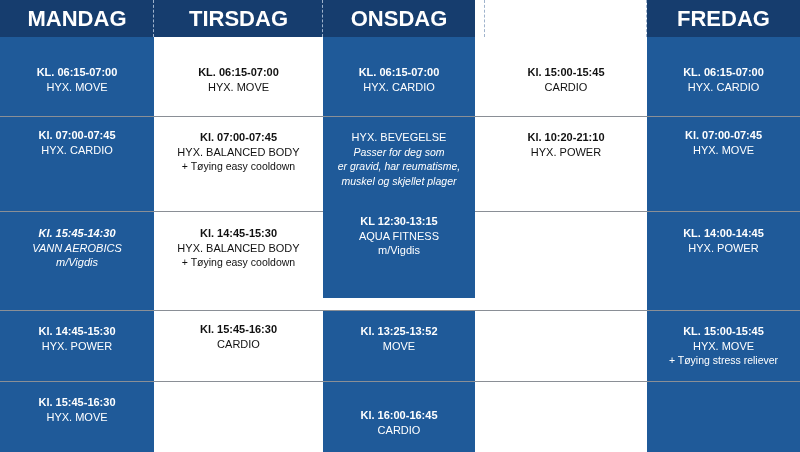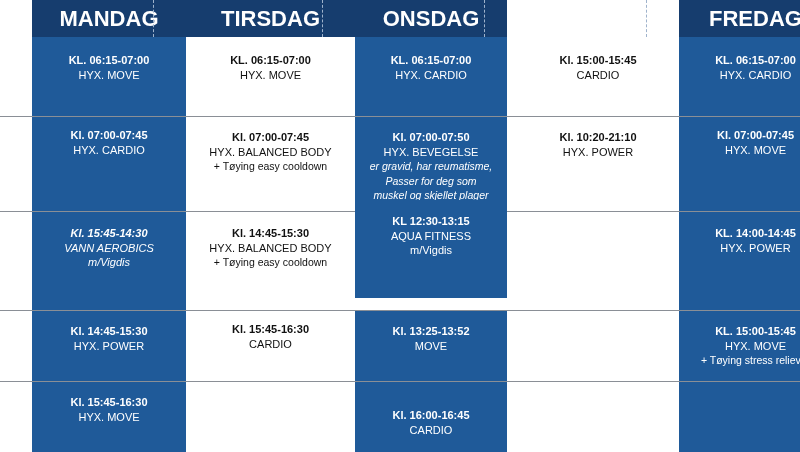--- a/index.html
+++ b/index.html
@@ -1,21 +1,21 @@
 <!DOCTYPE html>
 <html><head>
 <meta charset="utf-8">
 <style>
   html, body { margin:0; padding:0; }
   body { width:800px; height:452px; overflow:hidden; background:#ffffff; font-family:"Liberation Sans", sans-serif; }
   .grid { position:relative; width:800px; height:452px; }
-  .col { position:absolute; top:0; height:452px;margin-left:32px; }
+  .col { position:absolute; top:0; height:452px; }
   .head { position:absolute; left:0; right:0; top:0; height:37px; background:#163d6e; color:#fff;
           font-weight:bold; font-size:22px; text-align:center; line-height:38px; letter-spacing:0px; }
-  .cell { position:absolute; left:0; right:0; text-align:center; box-sizing:border-box; padding-top:16px; font-size:11px; line-height:14.5px; }
+  .cell { position:absolute; left:0; right:0; text-align:center; box-sizing:border-box; padding-top:28px; font-size:11px; line-height:14.5px; }
   .blue { background:#1f5a99; color:#fff; }
   .white { background:#ffffff; color:#111; }
   .time { font-weight:bold; font-size:11px; }
   .name { font-size:11px; }
   .extra { font-size:10.5px; }
   .it { font-style:italic; }
   .sep-h { position:absolute; left:0; right:0; height:1px; background:#8a8f96; }
   .sep-v { position:absolute; top:0; width:1px; height:37px; border-left:1px dashed #9fb3cc; }
 </style>
 </head>
@@ -75,24 +75,23 @@
     <div class="cell white" style="top:382px;height:70px"></div>
   </div>
 
   <div class="col" style="left:323px;width:152px">
     <div class="head">ONSDAG</div>
     <div class="cell blue" style="top:37px;height:79px">
       <div class="time">KL. 06:15-07:00</div>
       <div class="name">HYX.  CARDIO</div>
     </div>
     <div class="cell blue" style="top:117px;height:94px;padding-top:13px">
-      <div class="time">Kl. 07:00-07:50</div>
       <div class="name">HYX. BEVEGELSE</div>
+      <div class="extra it">Passer for deg som</div>
       <div class="extra it">er gravid, har reumatisme,</div>
-      <div class="extra it">Passer for deg som</div>
       <div class="extra it">muskel og skjellet plager</div>
     </div>
     <div class="cell blue" style="top:200px;height:98px;padding-top:14px">
       <div class="time">KL 12:30-13:15</div>
       <div class="name">AQUA FITNESS</div>
       <div class="name">m/Vigdis</div>
     </div>
     <div class="cell blue" style="top:311px;height:70px;padding-top:13px">
       <div class="time">Kl. 13:25-13:52</div>
       <div class="name">MOVE</div>

